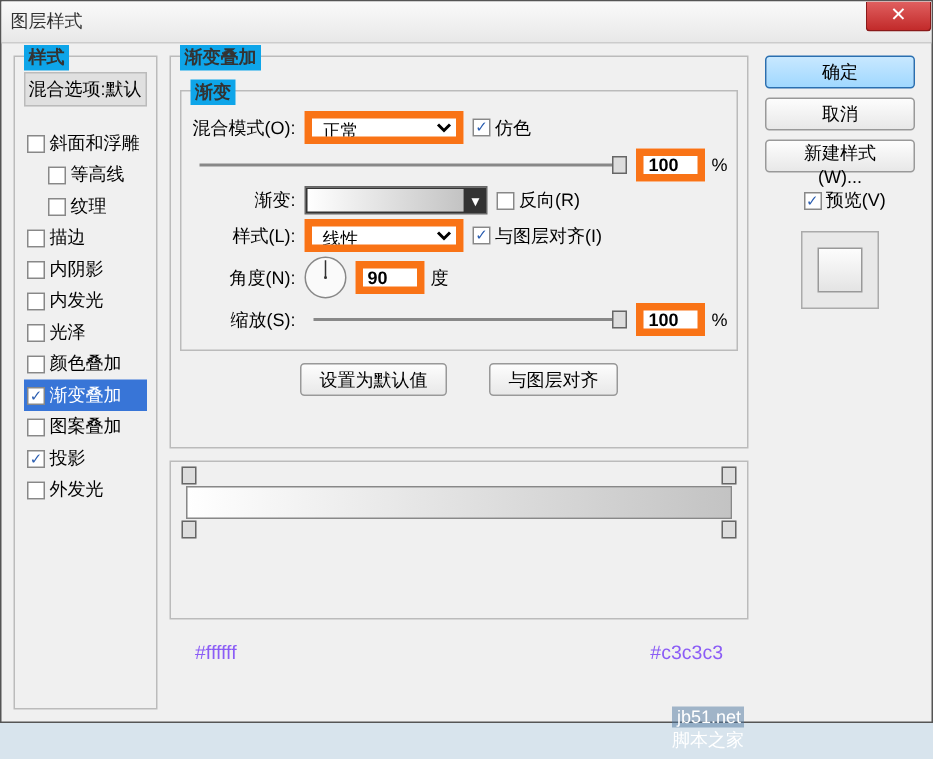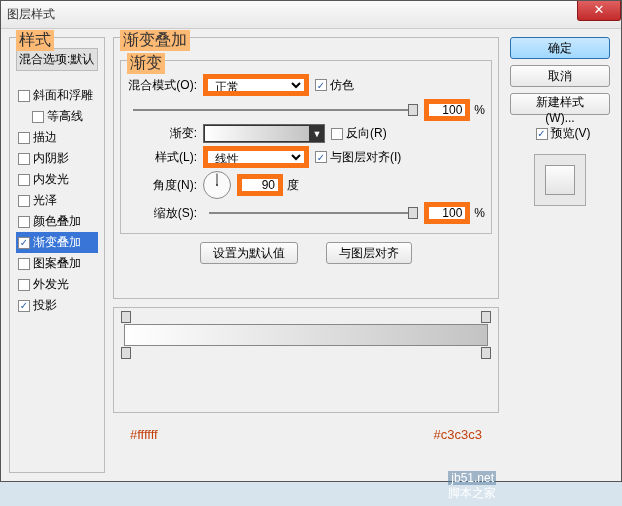--- a/index.html
+++ b/index.html
@@ -4,53 +4,53 @@
 <style>
 * { box-sizing: border-box; margin: 0; padding: 0; font-family: "Microsoft YaHei", SimSun, sans-serif; font-size: 12px; }
 body { background: #d8e4ed; width: 622px; height: 506px; overflow: hidden; }
 .window { width: 622px; height: 482px; background: #f0f0f0; border: 1px solid #555; }
 .titlebar { height: 28px; background: linear-gradient(#fafafa,#e8e8e8); border-bottom: 1px solid #ccc; display: flex; align-items: center; padding: 0 6px; position: relative; }
 .titlebar .title { font-size: 12px; color: #333; }
 .close-btn { position: absolute; right: 0; top: 0; width: 44px; height: 20px; background: linear-gradient(#e06060,#c22a2a); border: 1px solid #8a1a1a; border-top: none; border-bottom-left-radius: 3px; border-bottom-right-radius: 3px; color: #fff; text-align: center; font-size: 13px; line-height: 18px; cursor: pointer; }
 .body { display: flex; padding: 8px; height: calc(100% - 28px); gap: 8px; }
 .left-panel { width: 96px; }
 .fs { border: 1px solid #bbb; background: #f0f0f0; position: relative; padding: 10px 6px 6px 6px; }
-.fs-title { position: absolute; top: -8px; left: 6px; background: #fdba74; padding: 0 3px; font-size: 16px; color: #333; }
+.fs-title { position: absolute; top: -8px; left: 6px; background: #0ea5e9; padding: 0 3px; font-size: 12px; color: #333; font-weight: bold; }
 .style-list { display: flex; flex-direction: column; }
 .style-item { padding: 2px 2px 2px 2px; display: flex; align-items: center; gap: 3px; cursor: pointer; }
 .style-item.default { background: #e0e0e0; border: 1px solid #bbb; margin-bottom: 14px; padding: 2px; }
 .style-item.active { background: #3875d7; color: #fff; }
 .style-item.indent { padding-left: 16px; }
 .chk { width: 12px; height: 12px; border: 1px solid #888; background: #fff; display: inline-flex; align-items: center; justify-content: center; font-size: 10px; color: #2a5db0; }
 .chk.checked::after { content: "✓"; }
 .center-panel { flex: 1; display: flex; flex-direction: column; gap: 8px; }
 .fs.outer { height: 262px; }
 .fs.inner { margin-top: 12px; }
 .row { display: flex; align-items: center; margin: 3px 0; }
 .lbl { width: 76px; text-align: right; padding-right: 6px; }
 select, input[type=text] { border: 5px solid #f97316; background: #fff; height: 22px; font-size: 12px; padding: 0 3px; }
 select { width: 106px; }
-.numbox { width: 46px; text-align: right; }
+.numbox { width: 46px; text-align: left; font-weight: bold; }
 .slider { flex: 1; height: 18px; position: relative; margin: 0 6px; }
 .slider-track { position: absolute; top: 8px; left: 0; right: 0; height: 2px; background: #888; }
 .slider-thumb { position: absolute; top: 3px; width: 10px; height: 12px; background: #ddd; border: 1px solid #666; }
 .chk-label { display: flex; align-items: center; gap: 3px; margin-left: 6px; }
 .grad-preview { width: 106px; height: 17px; border: 1px solid #333; background: linear-gradient(90deg,#ffffff,#c3c3c3); display: inline-block; }
 .grad-preview-wrap { display: flex; align-items: center; border: 1px solid #666; }
 .grad-arrow { width: 14px; height: 17px; background: #333; color: #fff; display: flex; align-items: center; justify-content: center; font-size: 9px; }
 .angle-dial { width: 28px; height: 28px; border: 1px solid #888; border-radius: 50%; background: #fafafa; position: relative; margin-right: 6px; }
 .angle-dial::after { content: ""; position: absolute; width: 2px; height: 2px; background: #333; border-radius: 50%; top: 12px; left: 12px; }
 .angle-dial::before { content: ""; position: absolute; width: 12px; height: 1px; background: #333; top: 13px; left: 13px; transform-origin: left center; transform: rotate(-90deg); }
 .btn { border: 1px solid #999; background: linear-gradient(#fdfdfd,#e8e8e8); height: 22px; padding: 0 12px; border-radius: 3px; cursor: pointer; }
 .btn-row { display: flex; gap: 28px; justify-content: center; margin-top: 8px; }
 .grad-editor { border: 1px solid #bbb; padding: 16px 10px 24px 10px; height: 106px; position: relative; }
 .grad-bar { height: 22px; border: 1px solid #888; background: linear-gradient(90deg,#ffffff,#c3c3c3); position: relative; }
 .stop { position: absolute; width: 10px; height: 12px; border: 1px solid #666; background: #ddd; bottom: -14px; }
 .stop.top { top: -14px; bottom: auto; }
-.hex { position: absolute; bottom: -30px; color: #c2410c; font-size: 13px; }
+.hex { position: absolute; bottom: -30px; color: #8b5cf6; font-size: 13px; }
 .right-panel { width: 106px; display: flex; flex-direction: column; gap: 6px; align-items: center; }
 .btn-primary { width: 100px; border: 1px solid #2a6fb0; background: linear-gradient(#c8e8ff,#a0d8ff); height: 22px; border-radius: 3px; cursor: pointer; }
 .btn-std { width: 100px; }
 .preview-box { width: 52px; height: 52px; border: 1px solid #aaa; background: #e8e8e8; display: flex; align-items: center; justify-content: center; margin-top: 6px; }
 .preview-swatch { width: 30px; height: 30px; border: 1px solid #999; background: linear-gradient(#fdfdfd,#e4e4e4); }
 .watermark { position: absolute; right: 6px; bottom: 4px; color: #fff; text-align: right; font-size: 13px; }
 .watermark .url { font-size: 12px; background: rgba(80,120,160,0.5); padding: 0 2px; }
 .footer { position: absolute; left: 0; bottom: 0; width: 502px; height: 24px; }
 </style>
 </head>
@@ -72,20 +72,24 @@
           </div>
           <div id="style-items">
               <div class="style-item">
                 <span class="chk"></span>
                 <span>斜面和浮雕</span>
               </div>
               <div class="style-item indent">
                 <span class="chk"></span>
                 <span>等高线</span>
               </div>
+              <div class="style-item indent">
+                <span class="chk"></span>
+                <span>纹理</span>
+              </div>
               <div class="style-item">
                 <span class="chk"></span>
                 <span>描边</span>
               </div>
               <div class="style-item">
                 <span class="chk"></span>
                 <span>内阴影</span>
               </div>
               <div class="style-item">
                 <span class="chk"></span>
@@ -101,26 +105,26 @@
               </div>
               <div class="style-item active">
                 <span class="chk checked"></span>
                 <span>渐变叠加</span>
               </div>
               <div class="style-item">
                 <span class="chk"></span>
                 <span>图案叠加</span>
               </div>
               <div class="style-item">
-                <span class="chk"></span>
-                <span>外发光</span>
-              </div>
-              <div class="style-item">
                 <span class="chk checked"></span>
                 <span>投影</span>
+              </div>
+              <div class="style-item">
+                <span class="chk"></span>
+                <span>外发光</span>
               </div>
             </div>
         </div>
       </div>
     </div>
 
     <div class="center-panel">
       <div class="fs outer">
         <span class="fs-title">渐变叠加</span>
         <div class="fs inner">

